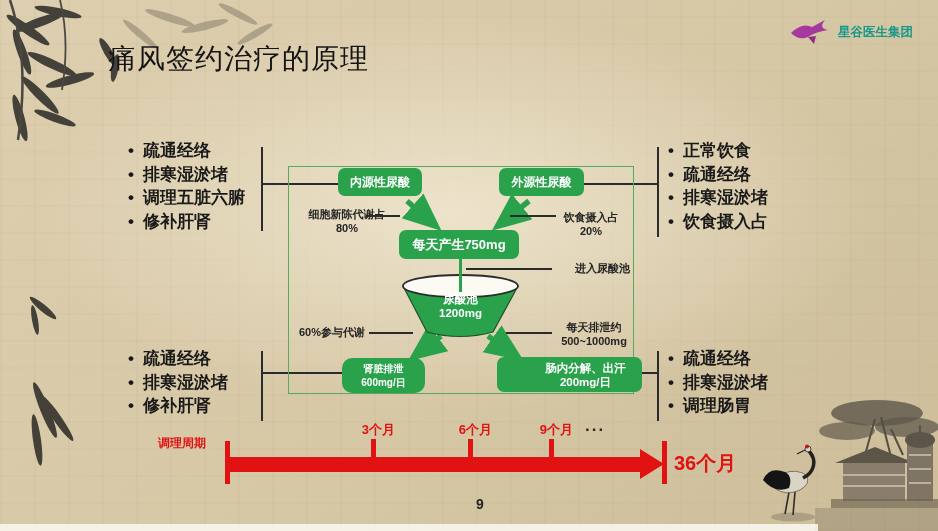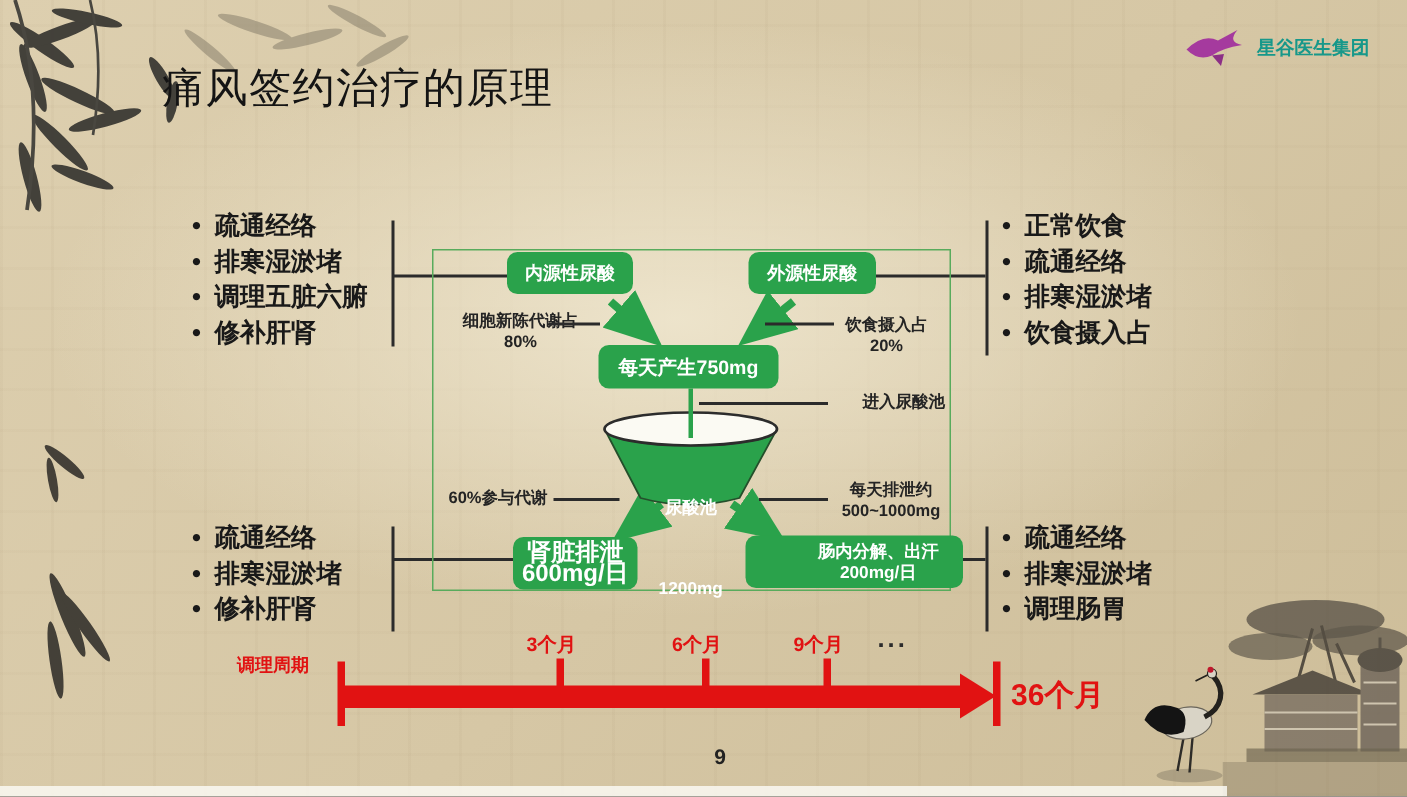--- a/index.html
+++ b/index.html
@@ -19,23 +19,23 @@
   .bullets li::before{content:"•";margin-right:9px;}
   .hline{position:absolute;height:1.6px;background:#2b2b2b;}
   .vline{position:absolute;width:1.6px;background:#2b2b2b;}
   .gframe{position:absolute;left:288px;top:166px;width:344px;height:226px;border:1.4px solid #58ab5c;}
   .gbox{position:absolute;background:#2aa24b;color:#fff;font-weight:bold;border-radius:7px;
         display:flex;flex-direction:column;align-items:center;justify-content:center;text-align:center;}
   .lbl{position:absolute;font-weight:bold;color:#242424;font-size:11px;line-height:13.5px;text-align:center;white-space:nowrap;}
   .lbl span{display:block;}
   .pool-lbl{position:absolute;left:412px;top:292px;width:97px;color:#fff;font-weight:bold;
             font-size:11.5px;line-height:14px;text-align:center;}
-  .pool-lbl span{display:block;margin-top:40px;}
+  .pool-lbl span{display:block;}
   .redbar{position:absolute;background:#e11212;}
-  .ticklbl{position:absolute;width:44px;text-align:left;font-size:13px;font-weight:bold;color:#e11212;}
+  .ticklbl{position:absolute;width:44px;text-align:right;font-size:13px;font-weight:bold;color:#e11212;}
   .overlay{position:absolute;left:0;top:0;pointer-events:none;}
 </style>
 </head>
 <body>
 
 <div class="slide">
 
   <svg class="overlay" width="300" height="150" viewBox="0 0 300 150">
     <g fill="#77705f" opacity="0.45">
       <ellipse cx="170" cy="18" rx="26" ry="4" transform="rotate(18 170 18)"></ellipse>
@@ -195,21 +195,21 @@
 
   <div class="gbox" style="left:338px;top:168px;width:84px;height:28px;font-size:12px;">
     <span>内源性尿酸</span>
   </div>
   <div class="gbox" style="left:499px;top:168px;width:85px;height:28px;font-size:12px;">
     <span>外源性尿酸</span>
   </div>
   <div class="gbox" style="left:399px;top:230px;width:120px;height:29px;font-size:13px;">
     <span>每天产生750mg</span>
   </div>
-  <div class="gbox" style="left:342px;top:358px;width:83px;height:35px;font-size:16px;line-height:14px;">
+  <div class="gbox" style="left:342px;top:358px;width:83px;height:35px;font-size:10px;line-height:14px;border-radius:10px;">
     <span>肾脏排泄</span>
     <span>600mg/日</span>
   </div>
   <div class="gbox" style="left:497px;top:357px;width:113px;height:35px;font-size:11.5px;line-height:14px;padding-left:32px;">
     <span>肠内分解、出汗</span>
     <span>200mg/日</span>
   </div>
 
   <div class="lbl" style="left:284px;top:208px;width:84px;margin-left:21px;">
     <span>细胞新陈代谢占</span>

